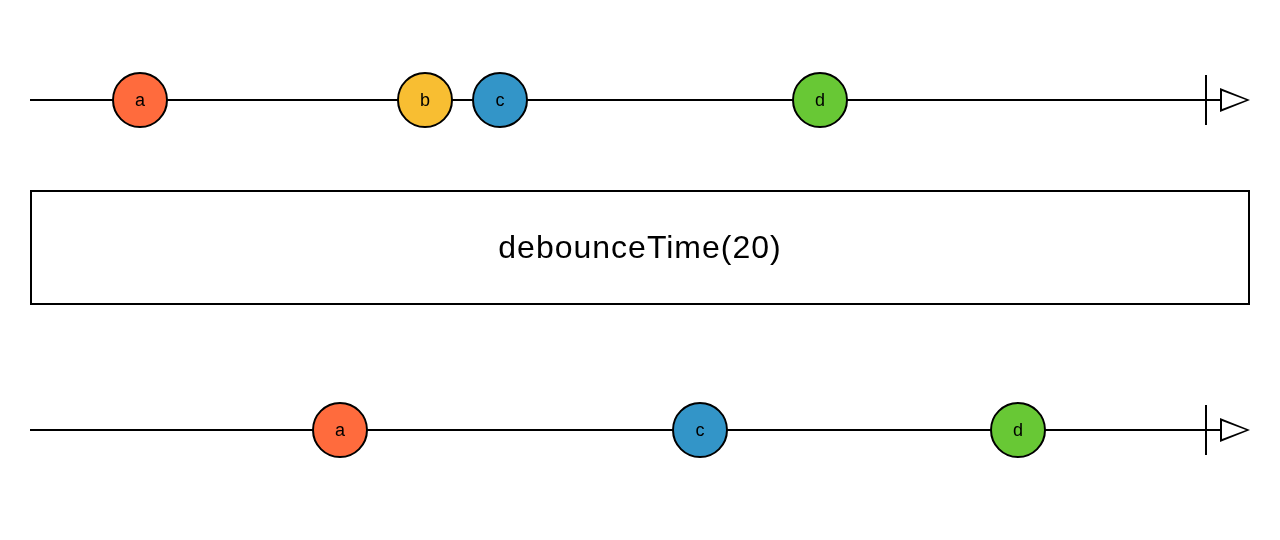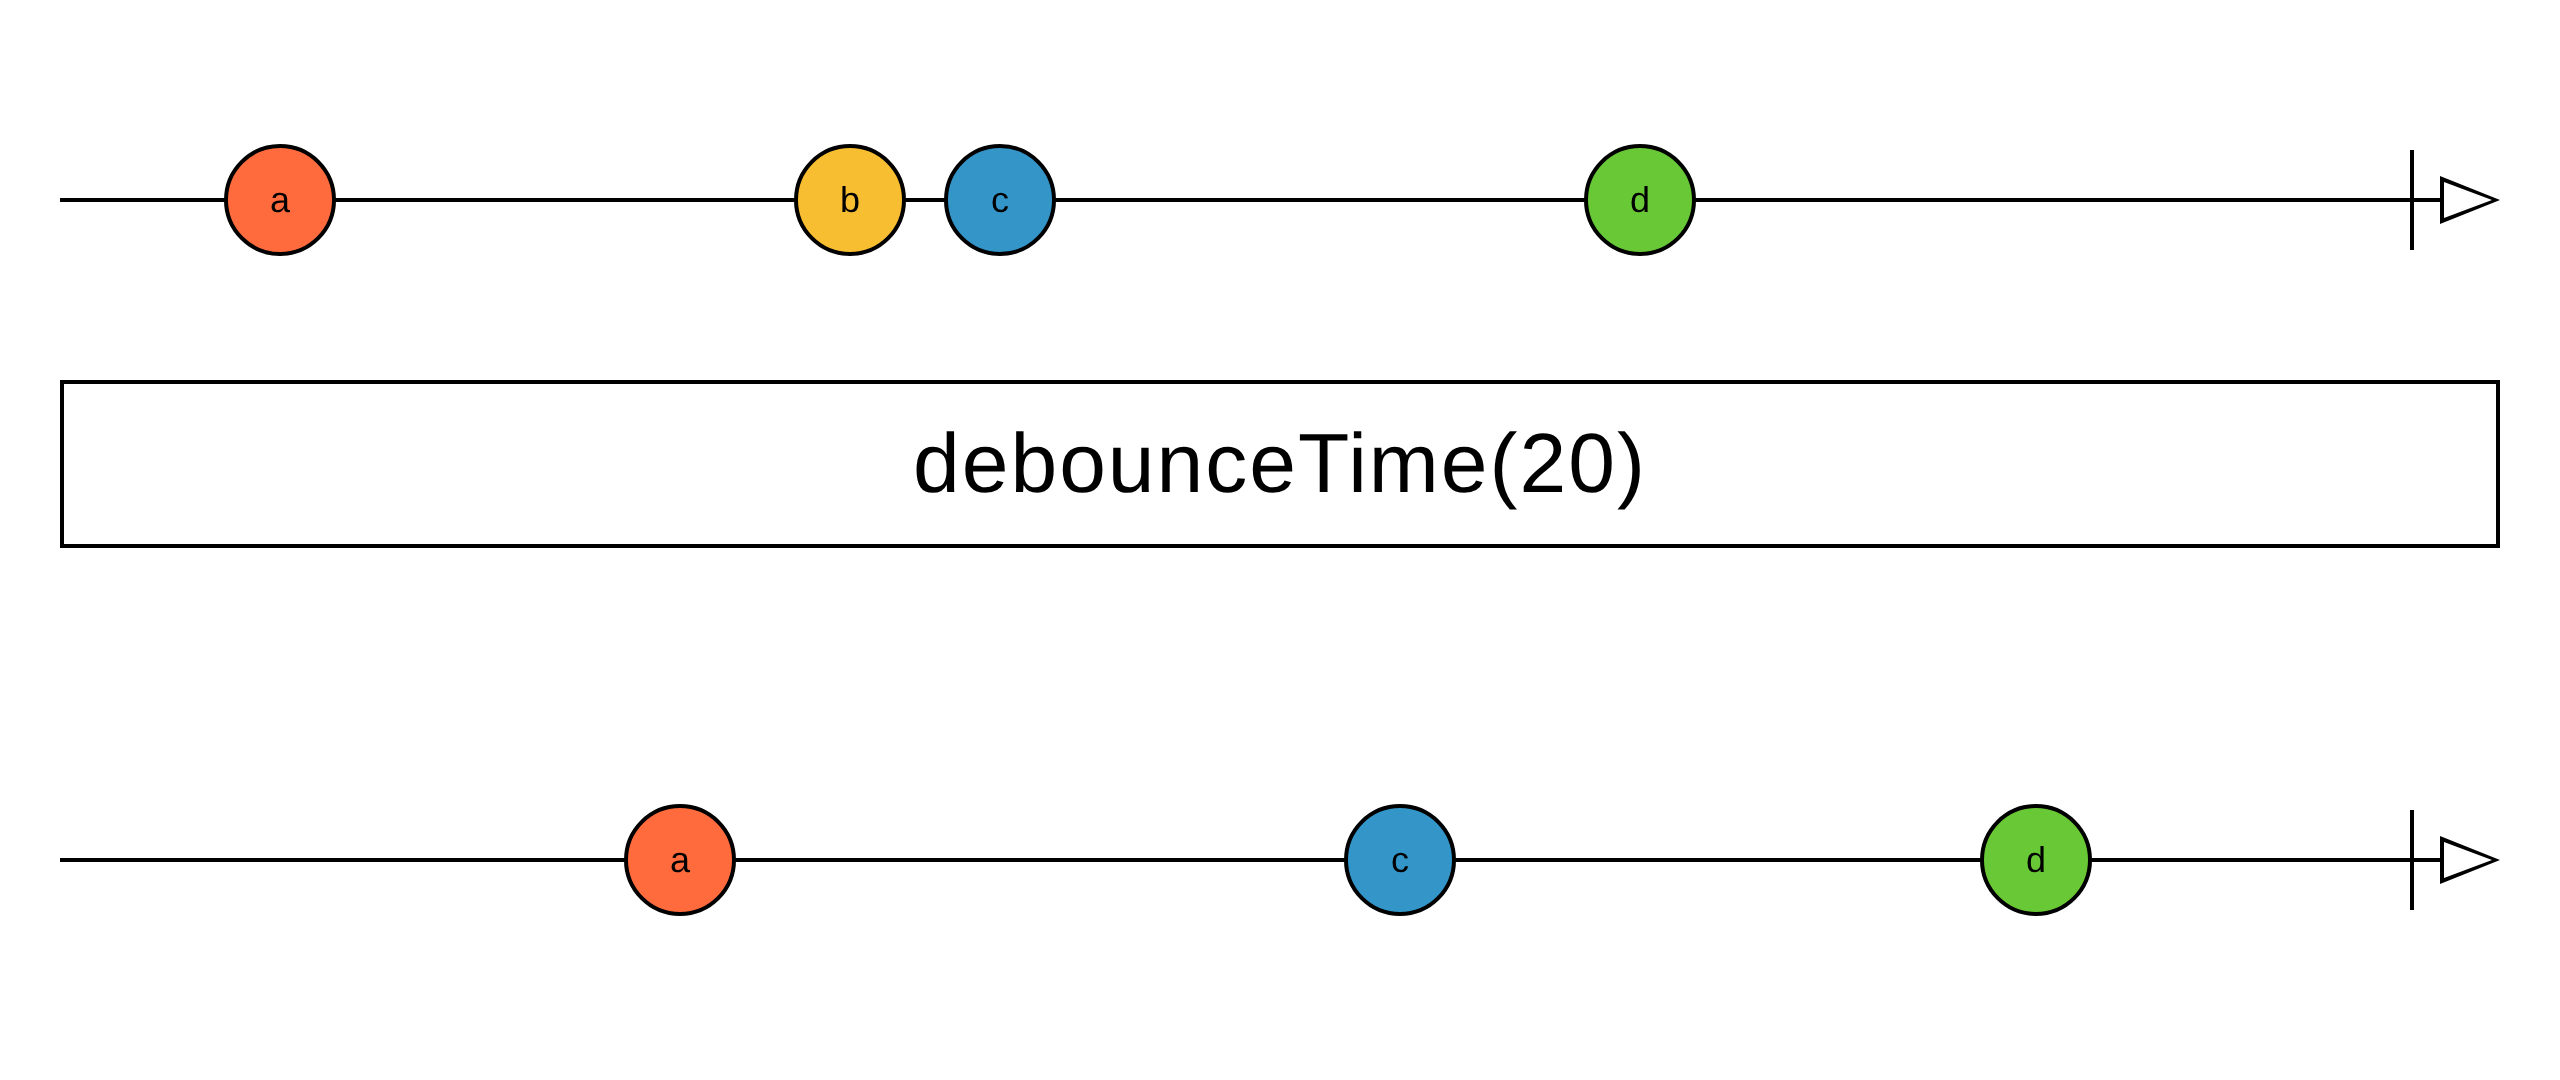--- a/index.html
+++ b/index.html
@@ -74,26 +74,26 @@
       justify-content: center;
       top: 50%;
       transform: translate(-50%, -50%);
       font-size: 18px;
       color: black;
     }
     .operator-box {
       position: absolute;
       left: 30px;
       right: 30px;
-      height: 84px;
+      height: 115px;
       border: 2px solid black;
       display: flex;
       align-items: center;
       justify-content: center;
-      font-size: 42px;
+      font-size: 32px;
       letter-spacing: 1px;
     }
   </style>
 </head>
 <body>
 
 <div class="diagram">
 
   <div class="timeline" style="top:100px;">
     <div class="timeline-line"></div>

